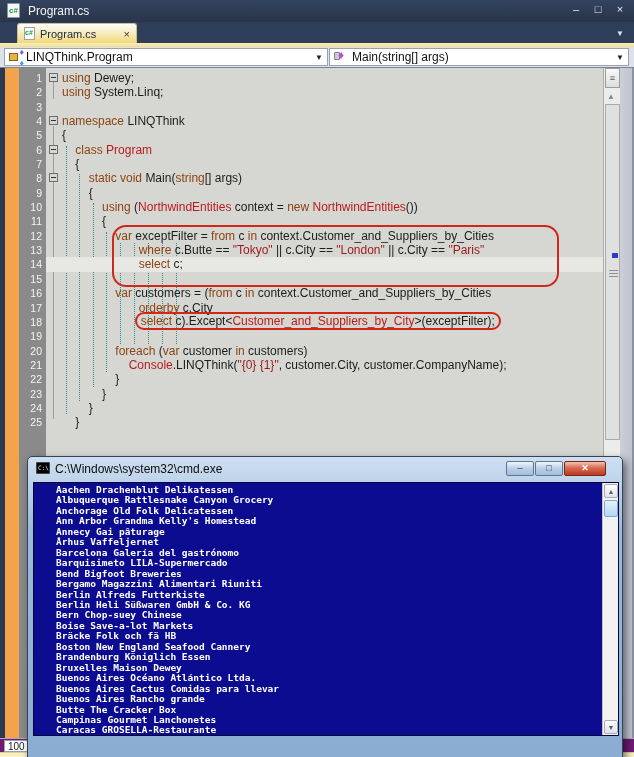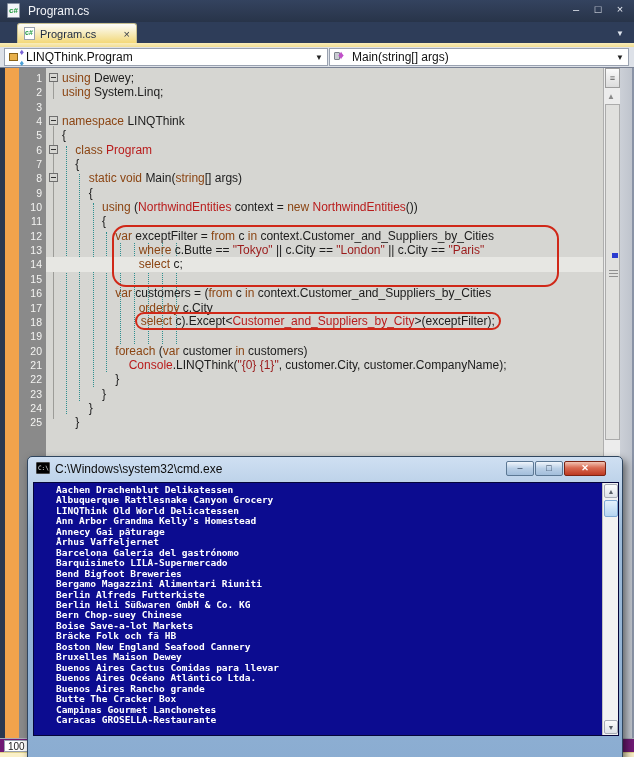--- a/index.html
+++ b/index.html
@@ -308,37 +308,38 @@
       <div class="cbtns">
         <div class="cbtn mm">–</div>
         <div class="cbtn mm">□</div>
         <div class="cbtn cls">✕</div>
       </div>
     </div>
     <div class="cbody">
       <div id="console-lines">
           <pre>Aachen Drachenblut Delikatessen</pre>
           <pre>Albuquerque Rattlesnake Canyon Grocery</pre>
-          <pre>LINQThink Old World Delicatessen</pre>
+          <pre>Anchorage Old Folk Delicatessen</pre>
           <pre>Ann Arbor Grandma Kelly's Homestead</pre>
           <pre>Annecy Gai pâturage</pre>
           <pre>Århus Vaffeljernet</pre>
           <pre>Barcelona Galería del gastrónomo</pre>
           <pre>Barquisimeto LILA-Supermercado</pre>
           <pre>Bend Bigfoot Breweries</pre>
           <pre>Bergamo Magazzini Alimentari Riuniti</pre>
           <pre>Berlin Alfreds Futterkiste</pre>
           <pre>Berlin Heli Süßwaren GmbH &amp; Co. KG</pre>
           <pre>Bern Chop-suey Chinese</pre>
           <pre>Boise Save-a-lot Markets</pre>
           <pre>Bräcke Folk och fä HB</pre>
           <pre>Boston New England Seafood Cannery</pre>
+          <pre>Brandenburg Königlich Essen</pre>
           <pre>Bruxelles Maison Dewey</pre>
+          <pre>Buenos Aires Océano Atlántico Ltda.</pre>
           <pre>Buenos Aires Cactus Comidas para llevar</pre>
-          <pre>Buenos Aires Océano Atlántico Ltda.</pre>
           <pre>Buenos Aires Rancho grande</pre>
           <pre>Butte The Cracker Box</pre>
           <pre>Campinas Gourmet Lanchonetes</pre>
           <pre>Caracas GROSELLA-Restaurante</pre>
         </div>
       <div class="cscroll">
         <div class="cbtn-up">▲</div>
         <div class="cthumb"></div>
         <div class="cbtn-dn">▼</div>
       </div>

